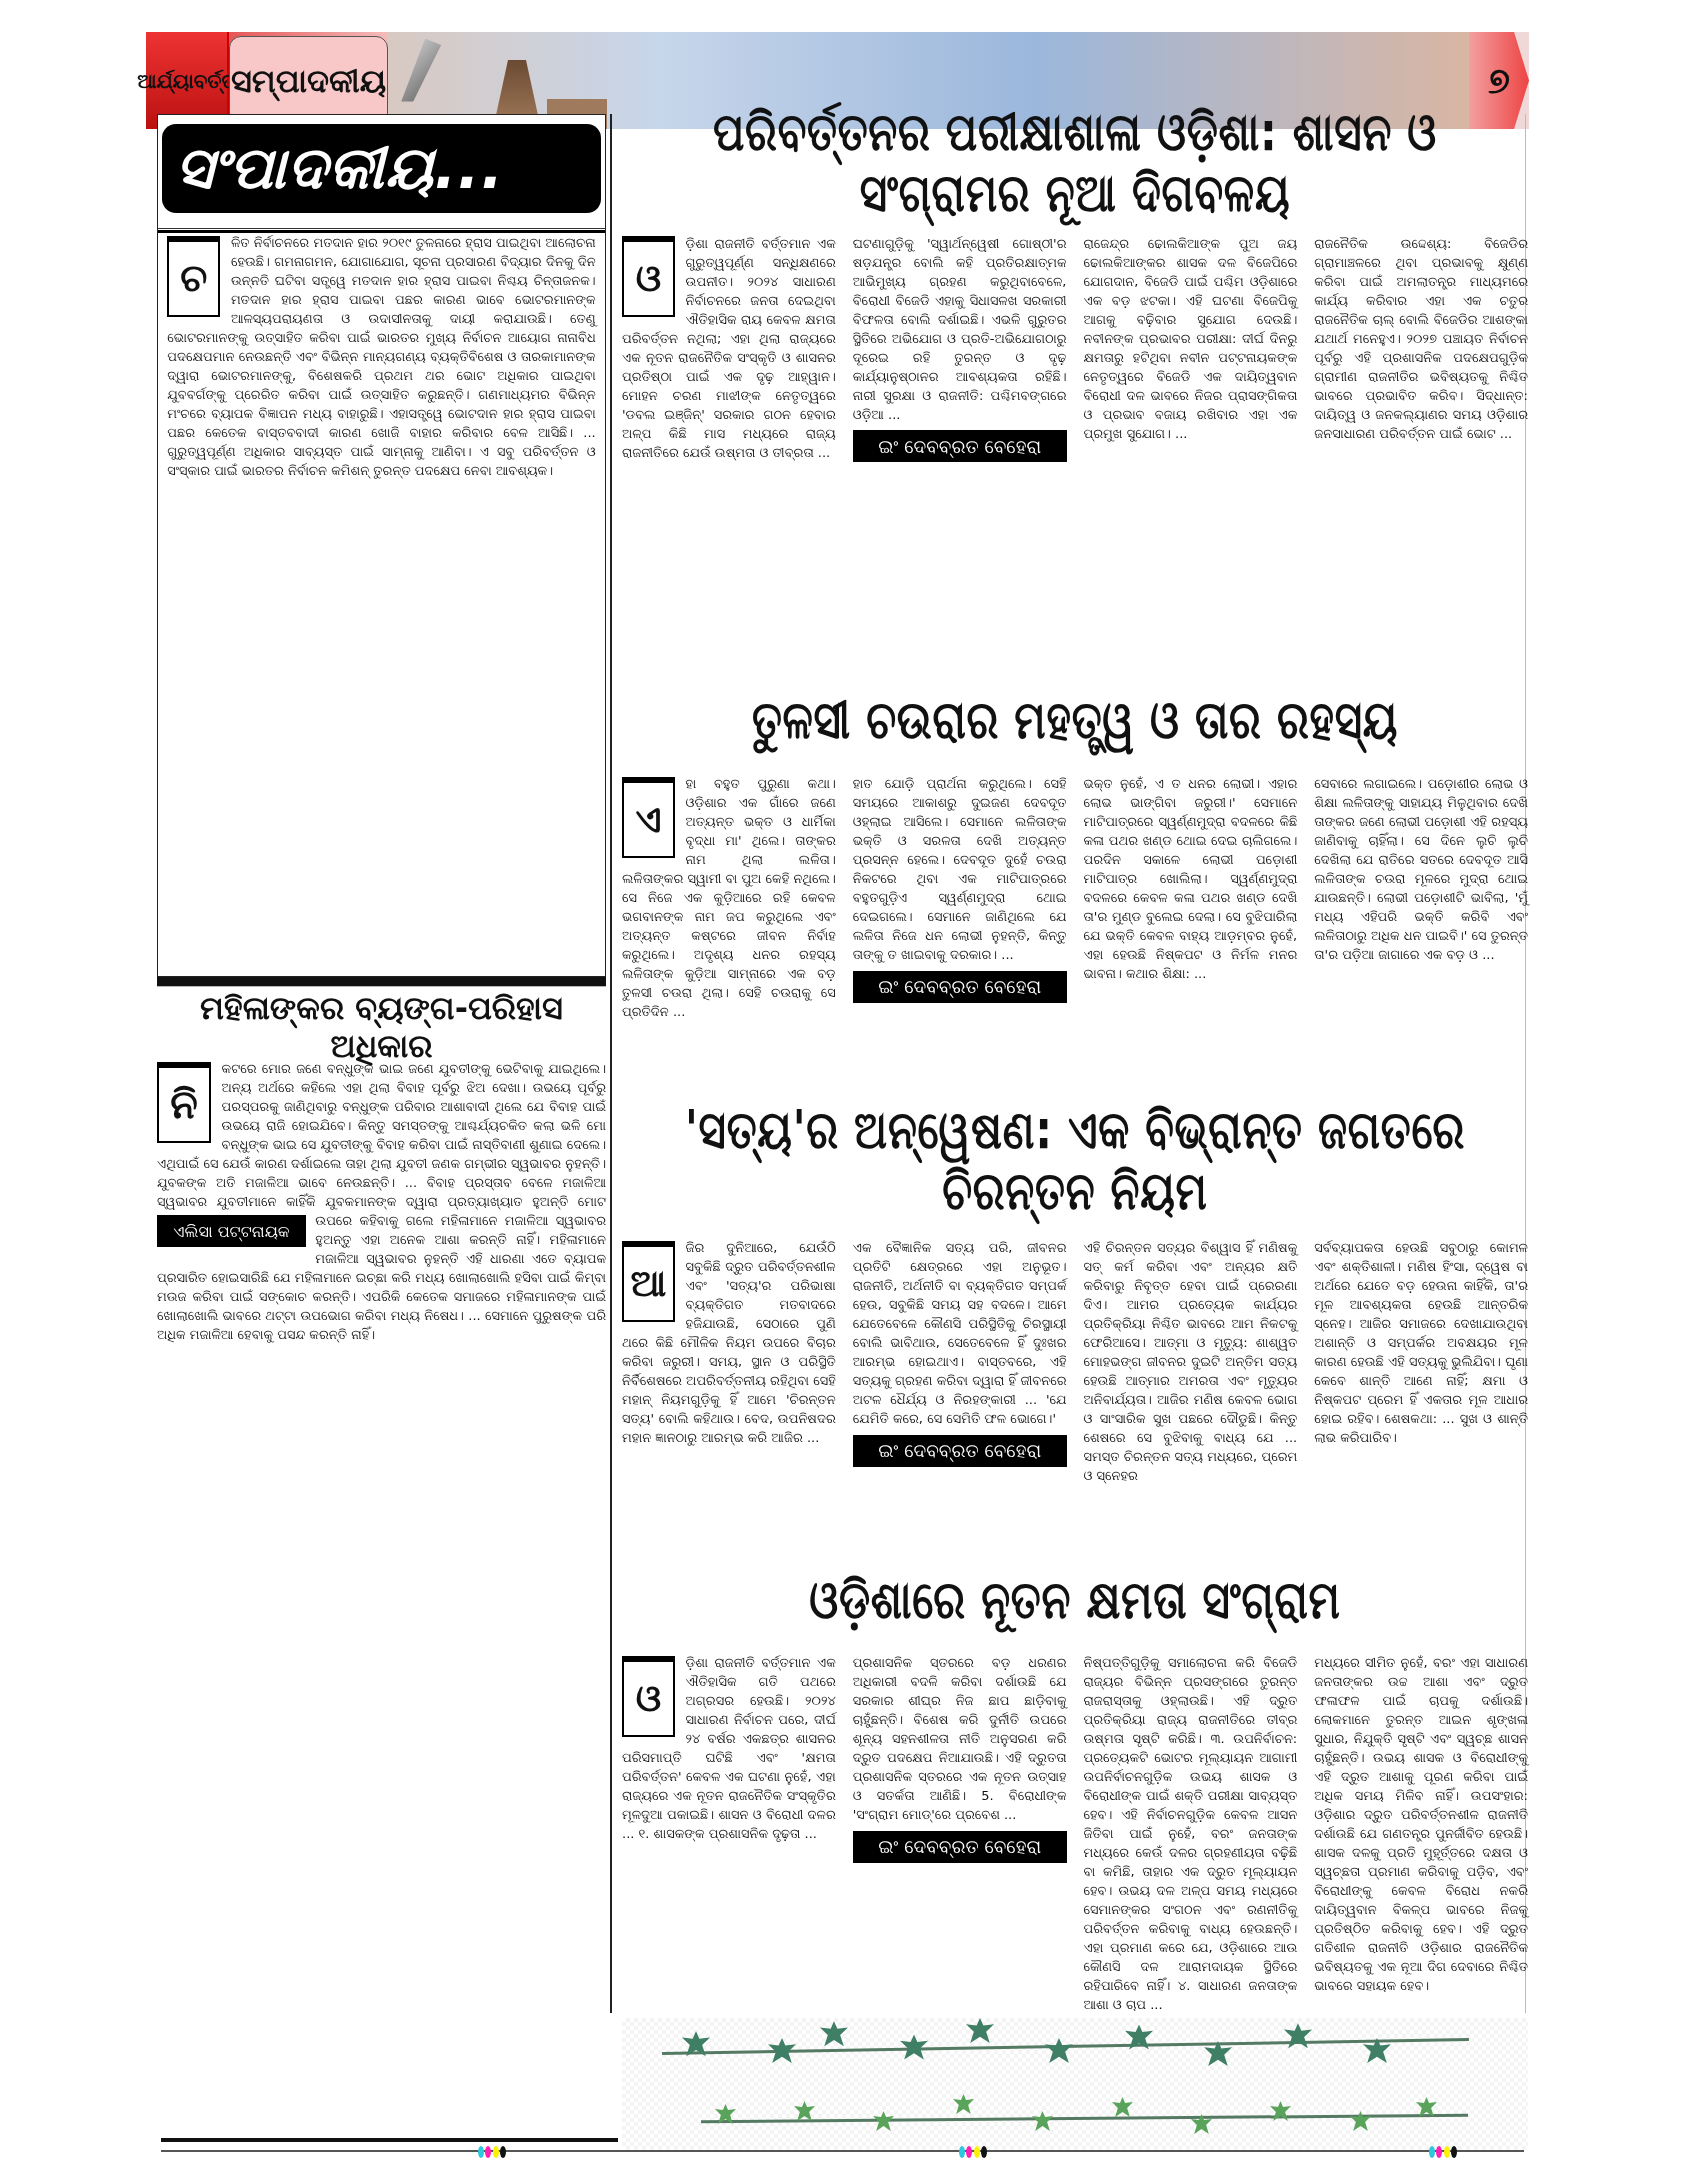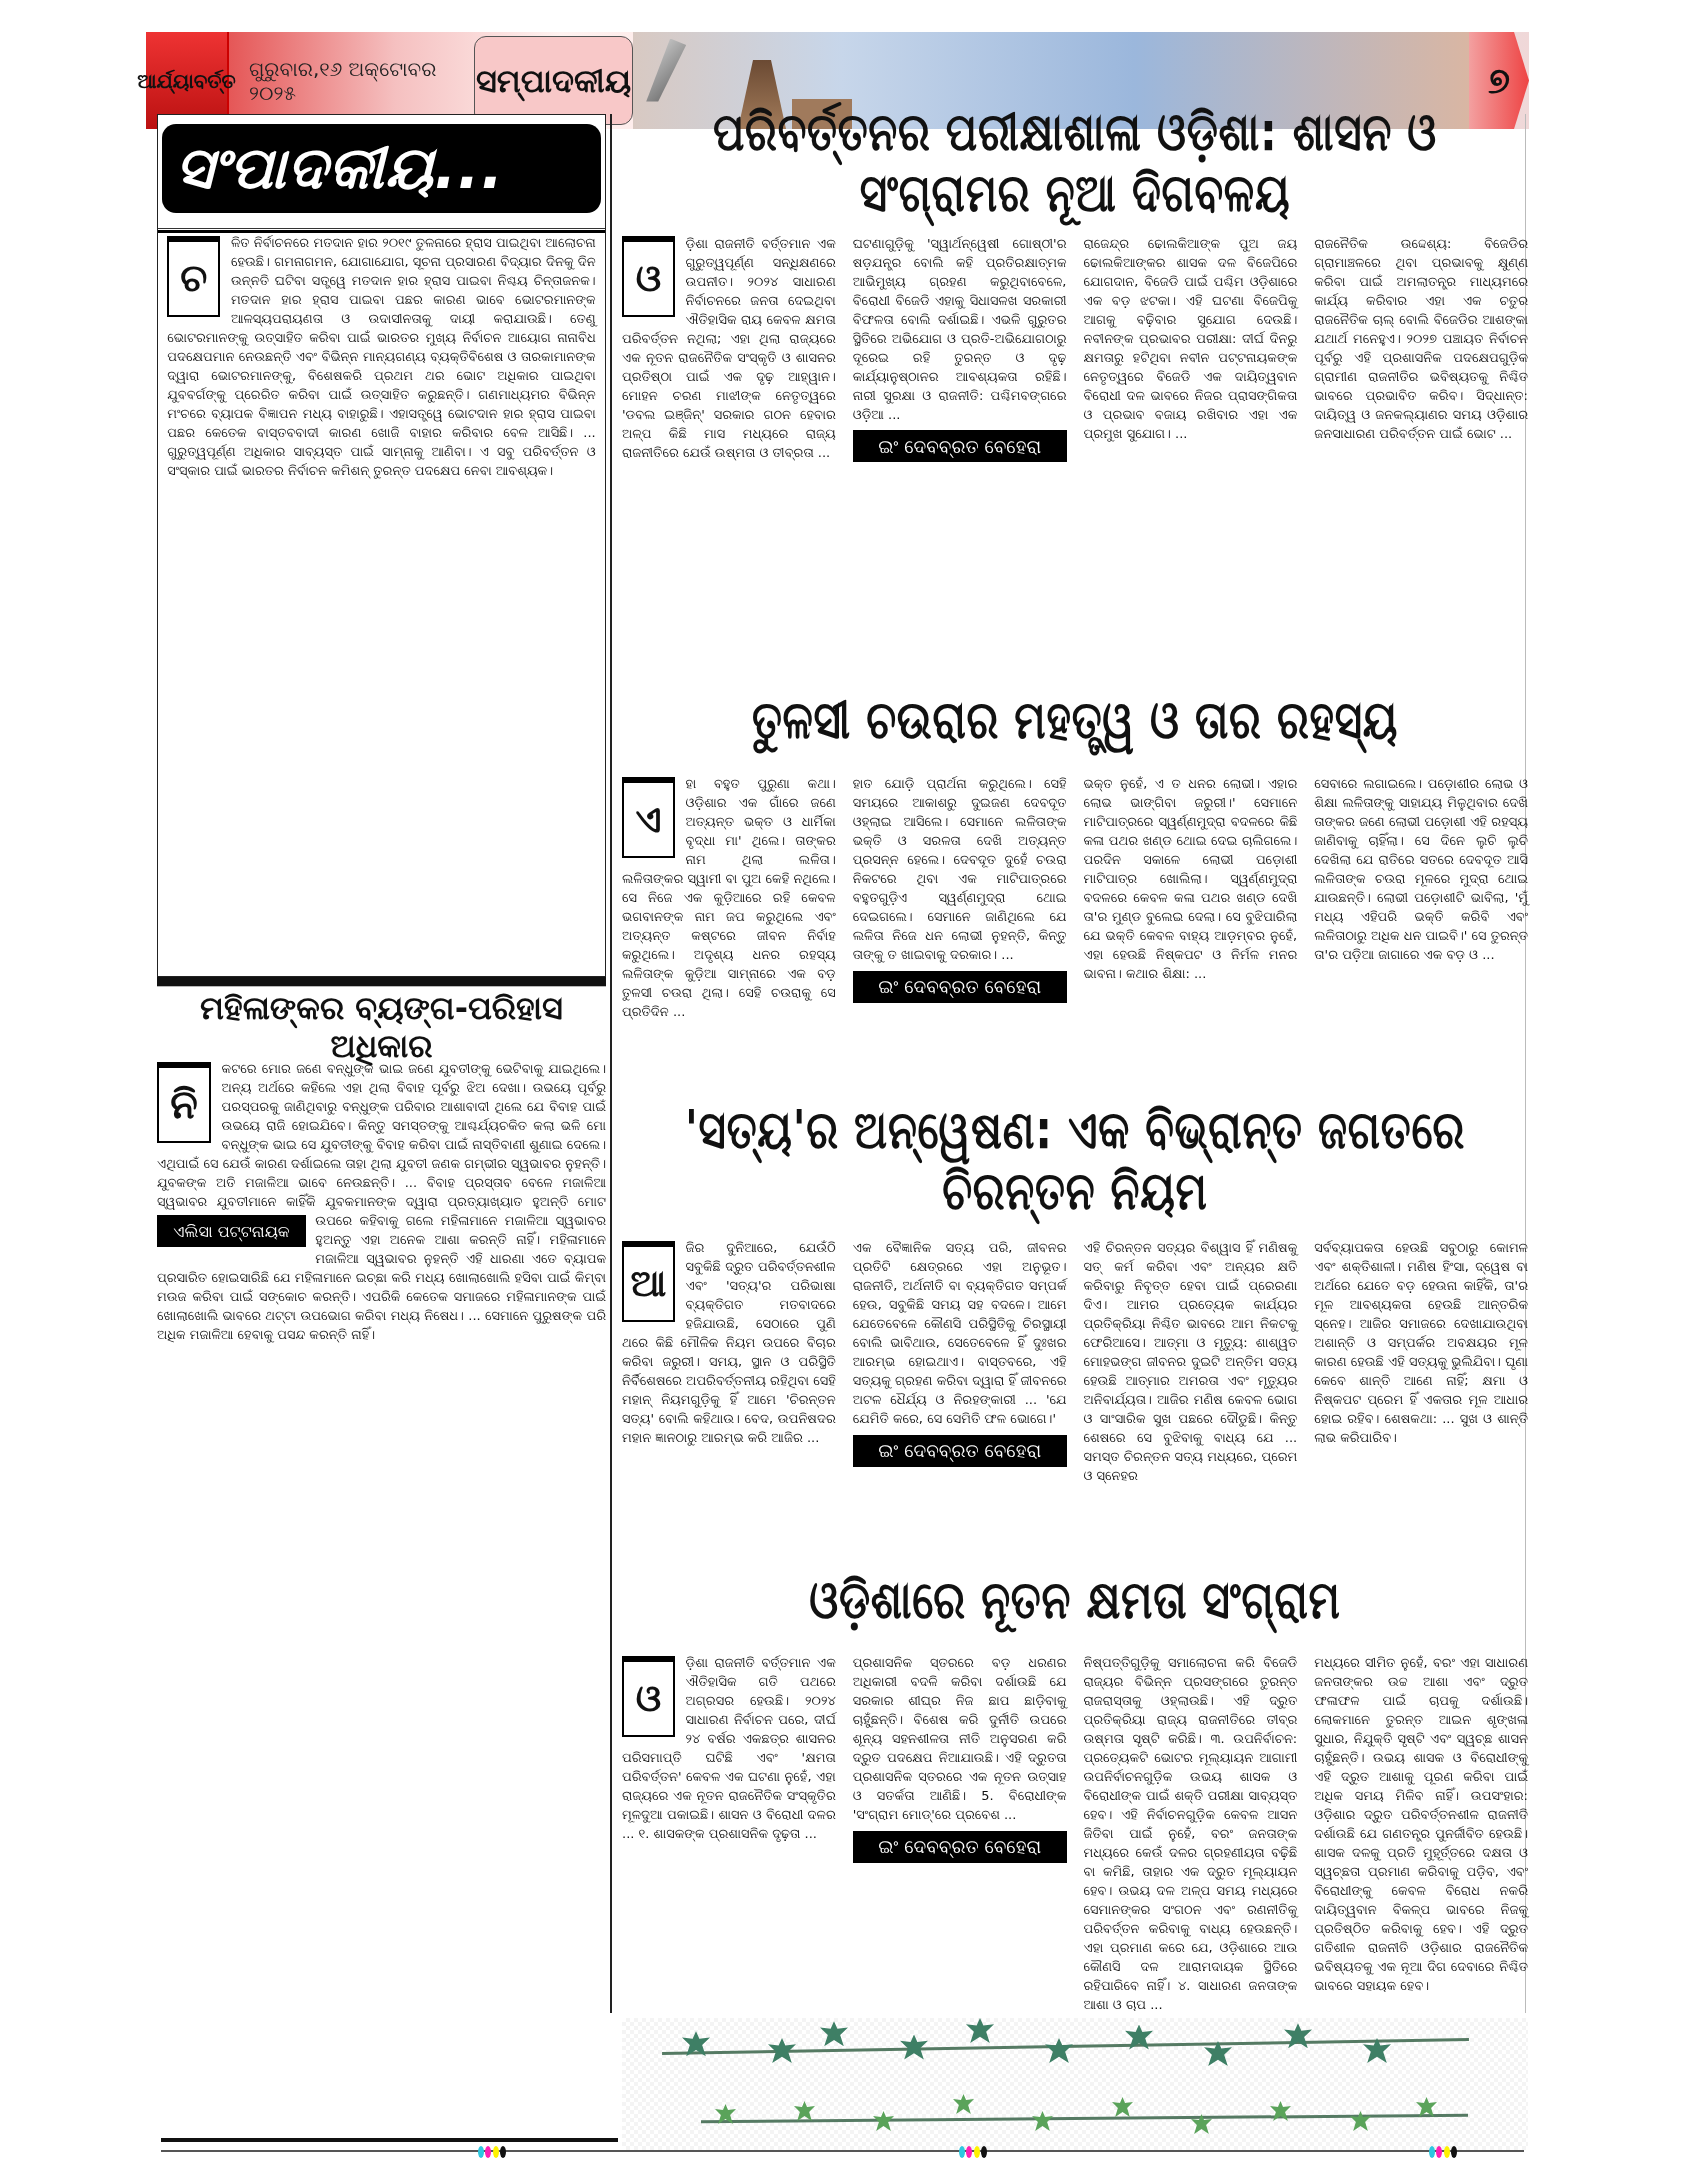--- a/index.html
+++ b/index.html
@@ -52,21 +52,20 @@
   .bottom-black { position:absolute; left: 161px; top: 2138px; width: 457px; height: 4px; background: #111; }
   .bottom-gray { position:absolute; left: 161px; top: 2150px; width: 1363px; height: 2px; background: #555; }
   .reg { position:absolute; top: 2146px; display:flex; gap: 1.3px; }
   .reg span { width: 6px; height: 12px; border-radius: 50%; display:block; }
 </style>
 </head>
 <body>
 
 <div class="masthead">
   <div class="mh-logo" style="font-size:20px;">ଆର୍ଯ୍ୟାବର୍ତ୍ତ</div>
-  <div class="mh-date">ଗୁରୁବାର,୧୬ ଅକ୍ଟୋବର ୨୦୨୫</div>
   <div class="mh-section">ସମ୍ପାଦକୀୟ</div>
   <div class="mh-image">
     <div class="quill"></div>
     <div class="temple"></div>
     <div class="temple2"></div>
   </div>
   <div class="mh-page">୭</div>
 </div>
 
 <div class="vert-rule"></div>

